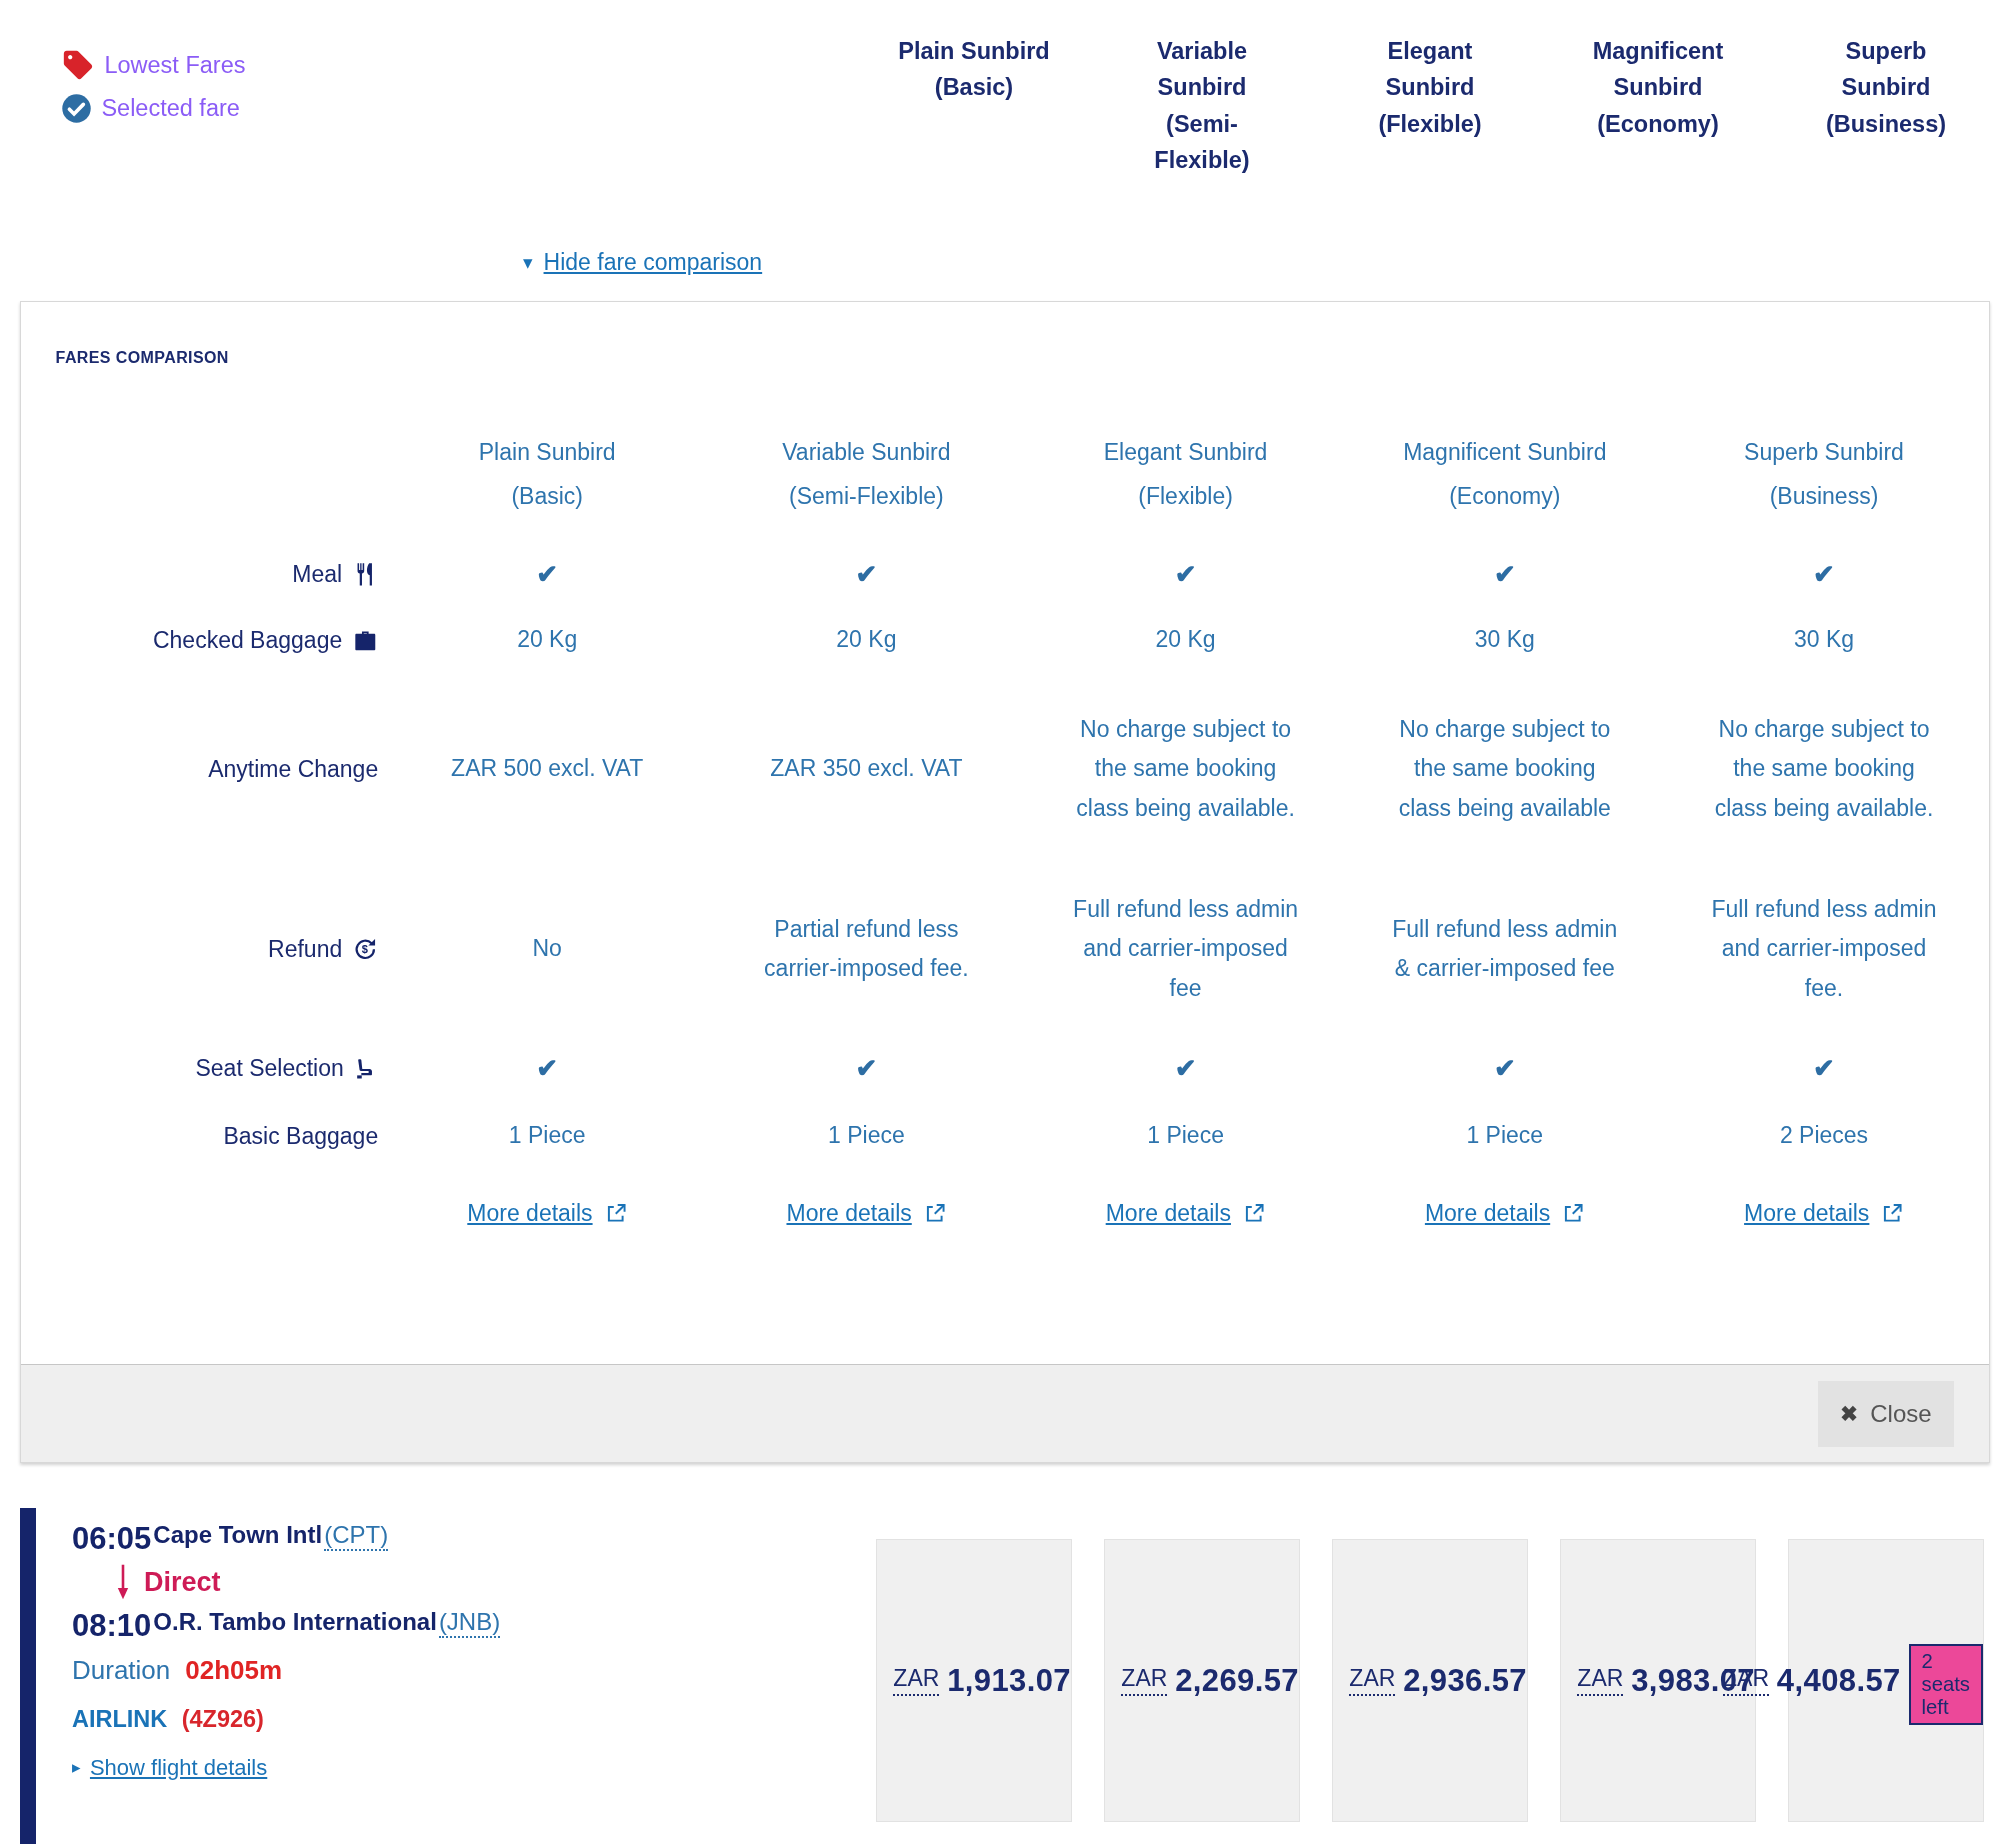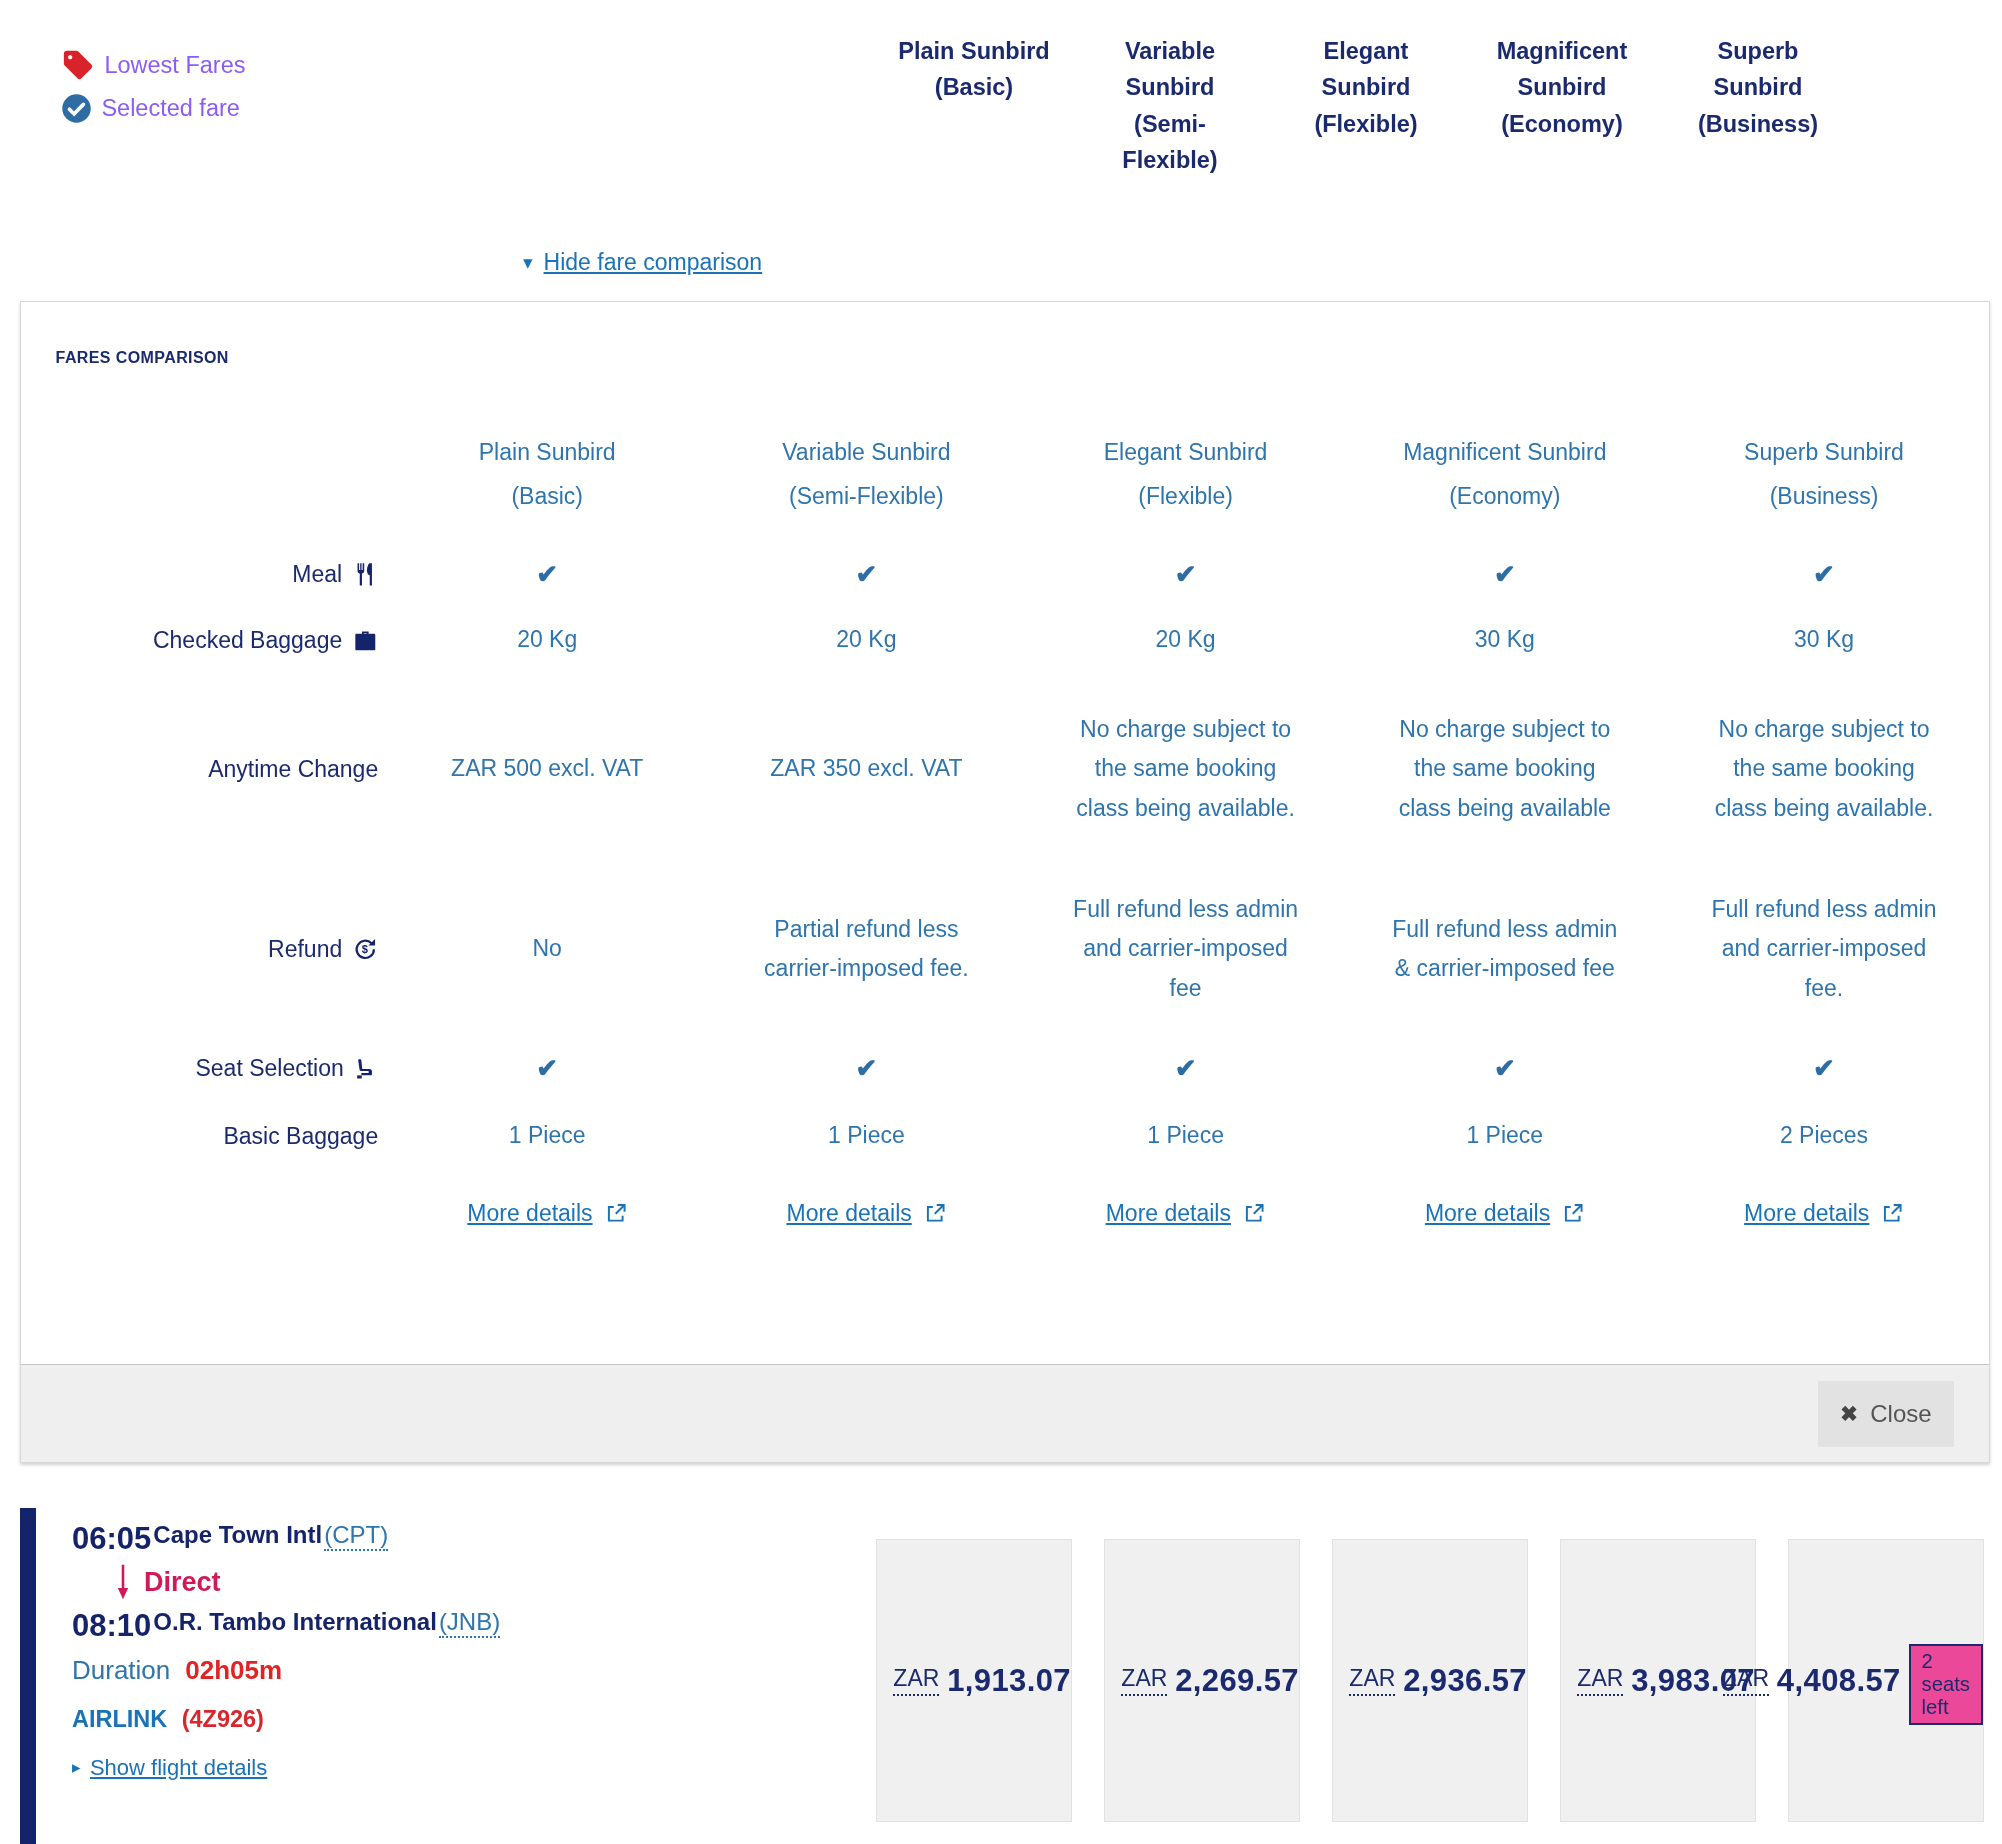--- a/index.html
+++ b/index.html
@@ -17,21 +17,21 @@
     width:2002px;height:1844px;position:relative;background:#ffffff;
     font-family:"Liberation Sans",sans-serif;color:var(--navy);
     overflow:hidden;
   }
   
   .legend{position:absolute;left:61px;top:48px;}
   .legend-row{display:flex;align-items:center;gap:9.4px;margin-bottom:11px;}
   .legend-row .txt{font-size:23.5px;color:#8b5cf6;text-align:right;}
   .legend-row svg{display:block;}
   
-  .top-fares{position:absolute;left:876px;top:33px;display:flex;}
+  .top-fares{position:absolute;left:876px;top:33px;display:flex;gap:32px;}
   .top-fare{width:196px;padding:0 17px;text-align:center;color:var(--navy);
     font-weight:bold;font-size:23.5px;line-height:1.55;}
   
   .hide-link{position:absolute;left:523px;top:249px;display:flex;align-items:center;gap:11px;
     font-size:23px;color:var(--link);cursor:pointer;}
   .hide-link .tri{font-size:19px;}
   .hide-link .lbl{text-decoration:underline;}
   
   .panel{position:absolute;left:19.6px;top:301px;width:1970px;height:1162px;background:#fff;
     border:0.8px solid #d8d8d8;box-shadow:0 2.3px 3.1px rgba(0,0,0,0.18);}

